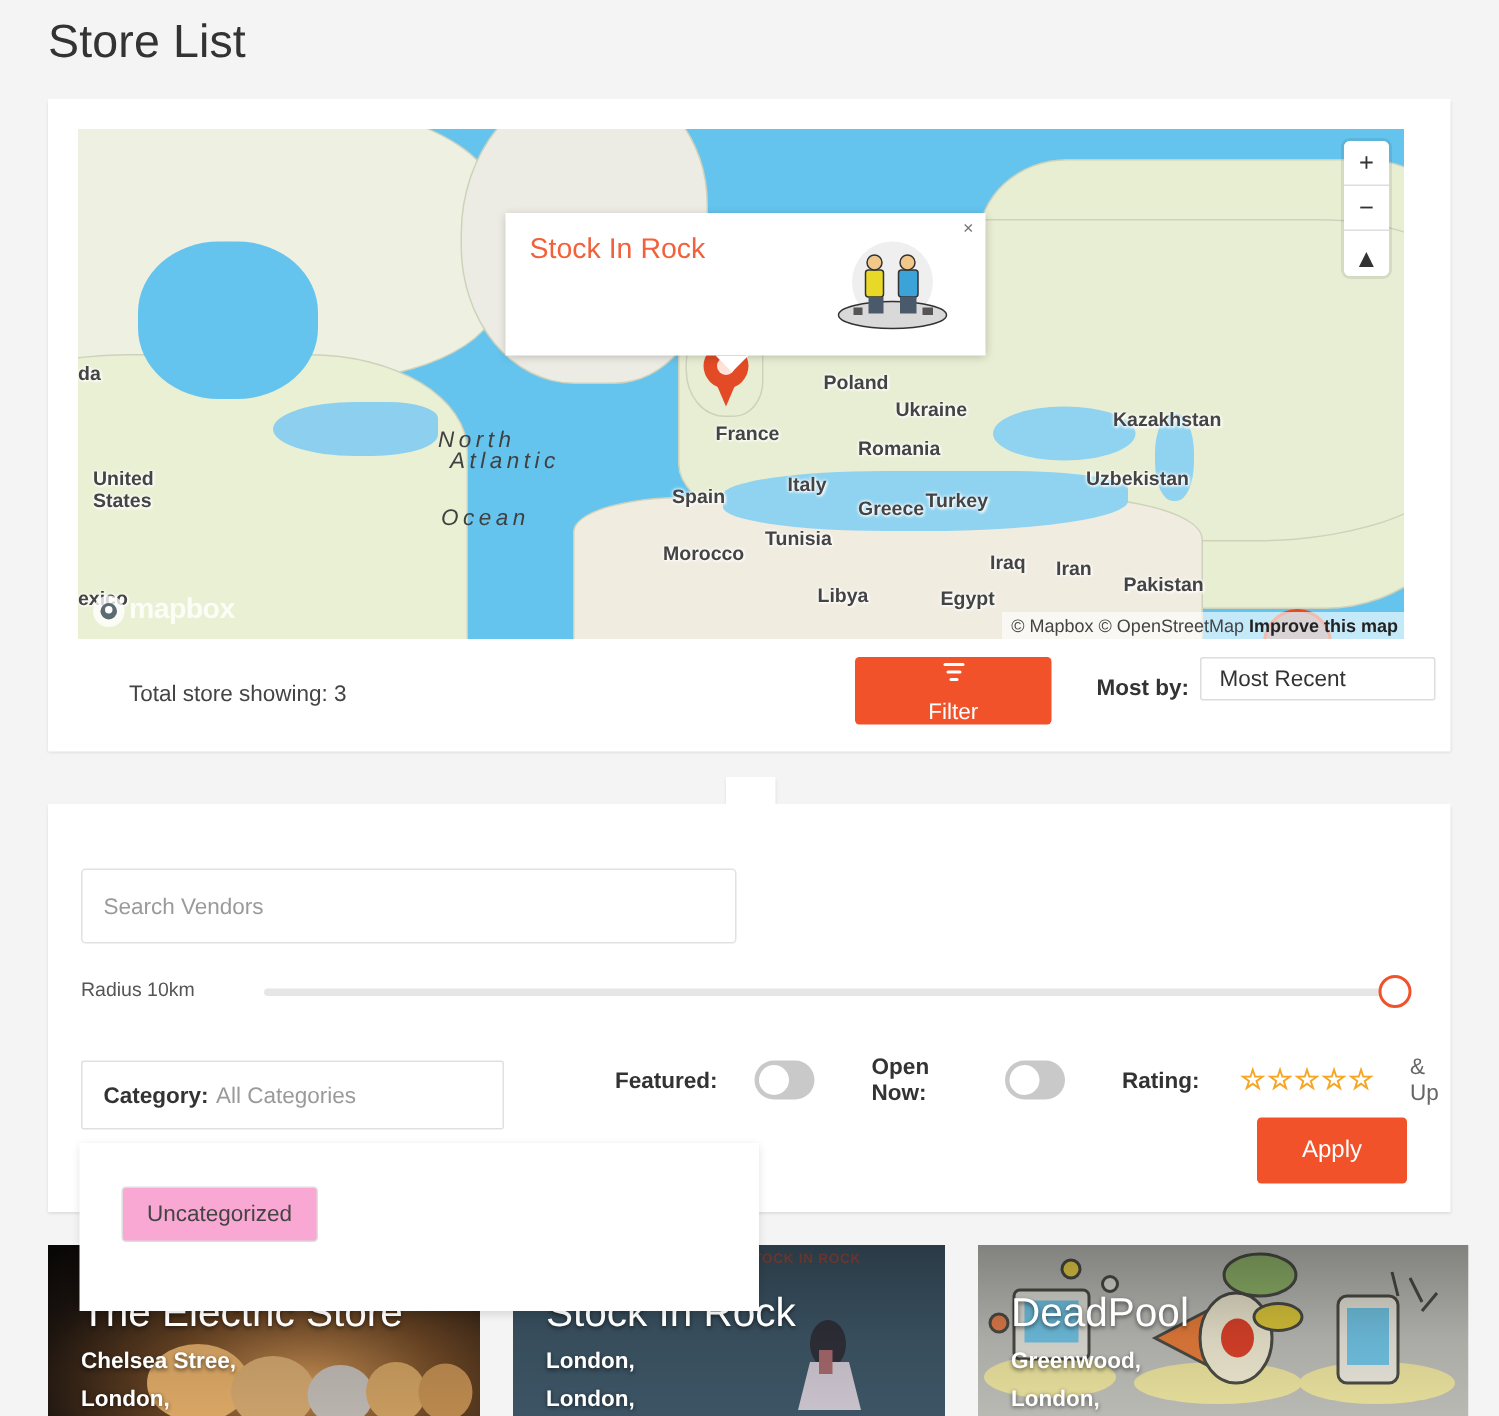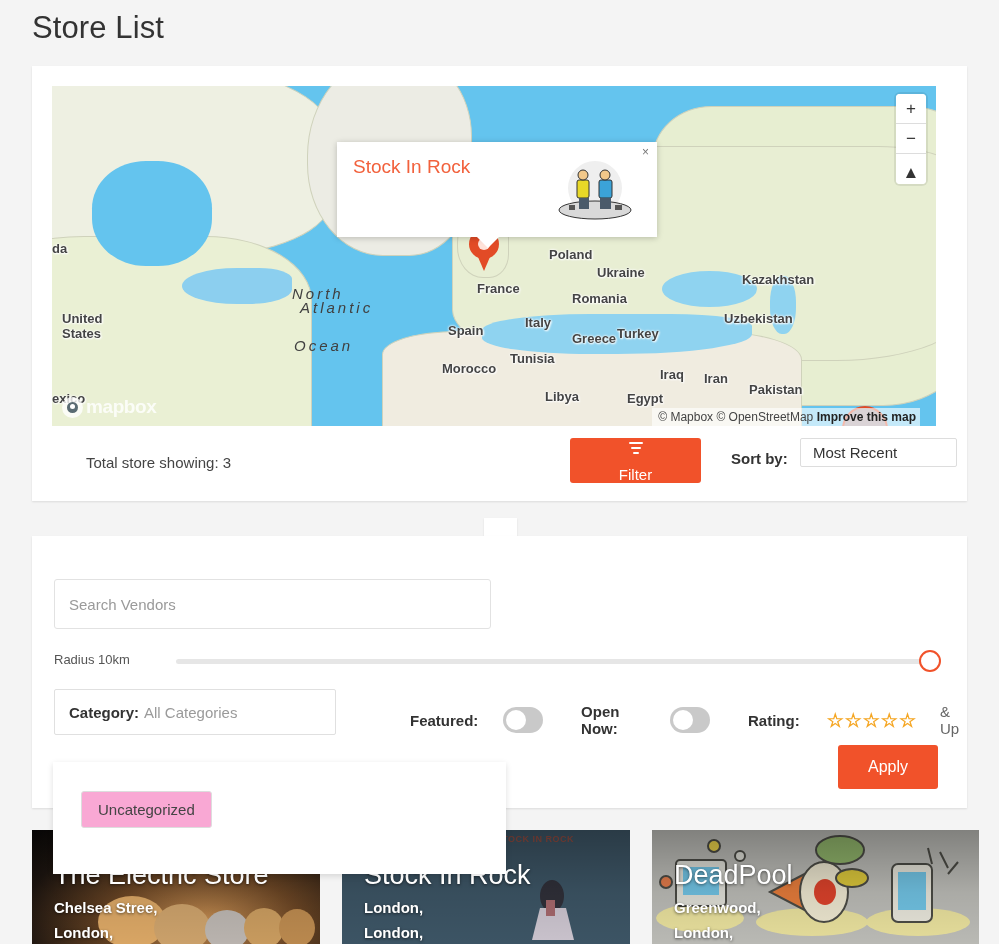--- a/index.html
+++ b/index.html
@@ -256,21 +256,21 @@
     border-radius: 50%; background: #fff;
   }
   .mapbox-logo .mb-text {
     font-size: 19px;
     font-weight: 700;
     color: rgba(255,255,255,.82);
     letter-spacing: -.4px;
   }
   .map-attrib {
     position: absolute;
-    right: 16px; bottom: 0;
+    right: 0; bottom: 0;
     background: rgba(255,255,255,.62);
     font-size: 12px;
     color: #444;
     padding: 2px 4px 2px 6px;
   }
   .map-attrib b { font-weight: 700; color: #222; }
 
   
   .map-footer {
     position: absolute;
@@ -378,21 +378,21 @@
     right: -3px; top: -9px;
     width: 22px; height: 22px;
     border-radius: 50%;
     background: #fff;
     border: 2px solid #f1522a;
     cursor: pointer;
   }
 
   .cat-select {
     position: absolute;
-    left: 22px; top: 153px;
+    left: 22px; top: 171px;
     width: 282px; height: 46px;
     border: 1px solid #e0e0e0;
     border-radius: 2px;
     background: #fff;
     display: flex; align-items: center;
     padding: 0 14px;
     font-size: 15px;
     cursor: pointer;
   }
   .cat-select .cat-key { font-weight: 700; color: #333; margin-right: 5px; }
@@ -611,21 +611,21 @@
     <div class="map-footer">
       <div class="total-store">Total store showing: 3</div>
       <button class="filter-btn">
         <span class="filter-icon">
             <i></i>
             <i></i>
             <i></i>
           </span>
         <span>Filter</span>
       </button>
-      <div class="sort-label">Sort by:</div>
+      <div class="sort-label">Most by:</div>
       <div class="sort-select">Most Recent</div>
     </div>
   </div>
 
   <div class="collapse-tab"></div>
 
   <div class="filter-panel">
     <input class="f-input" id="search-vendors" placeholder="Search Vendors" style="">
 
     <div class="radius-row">

